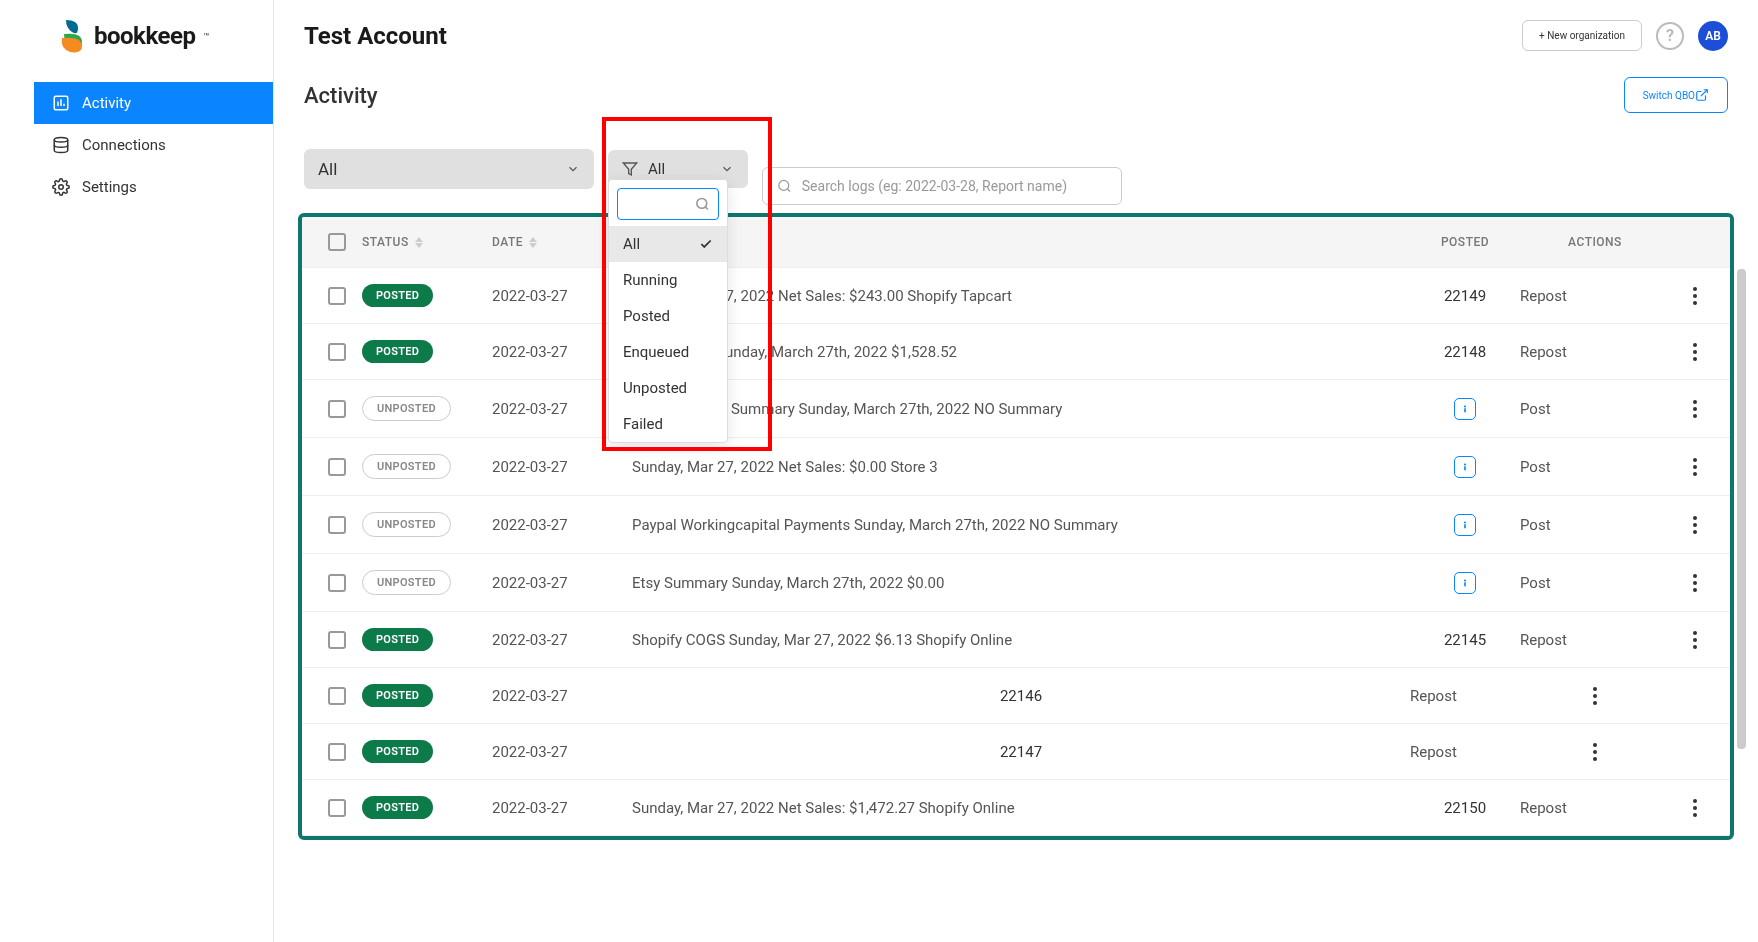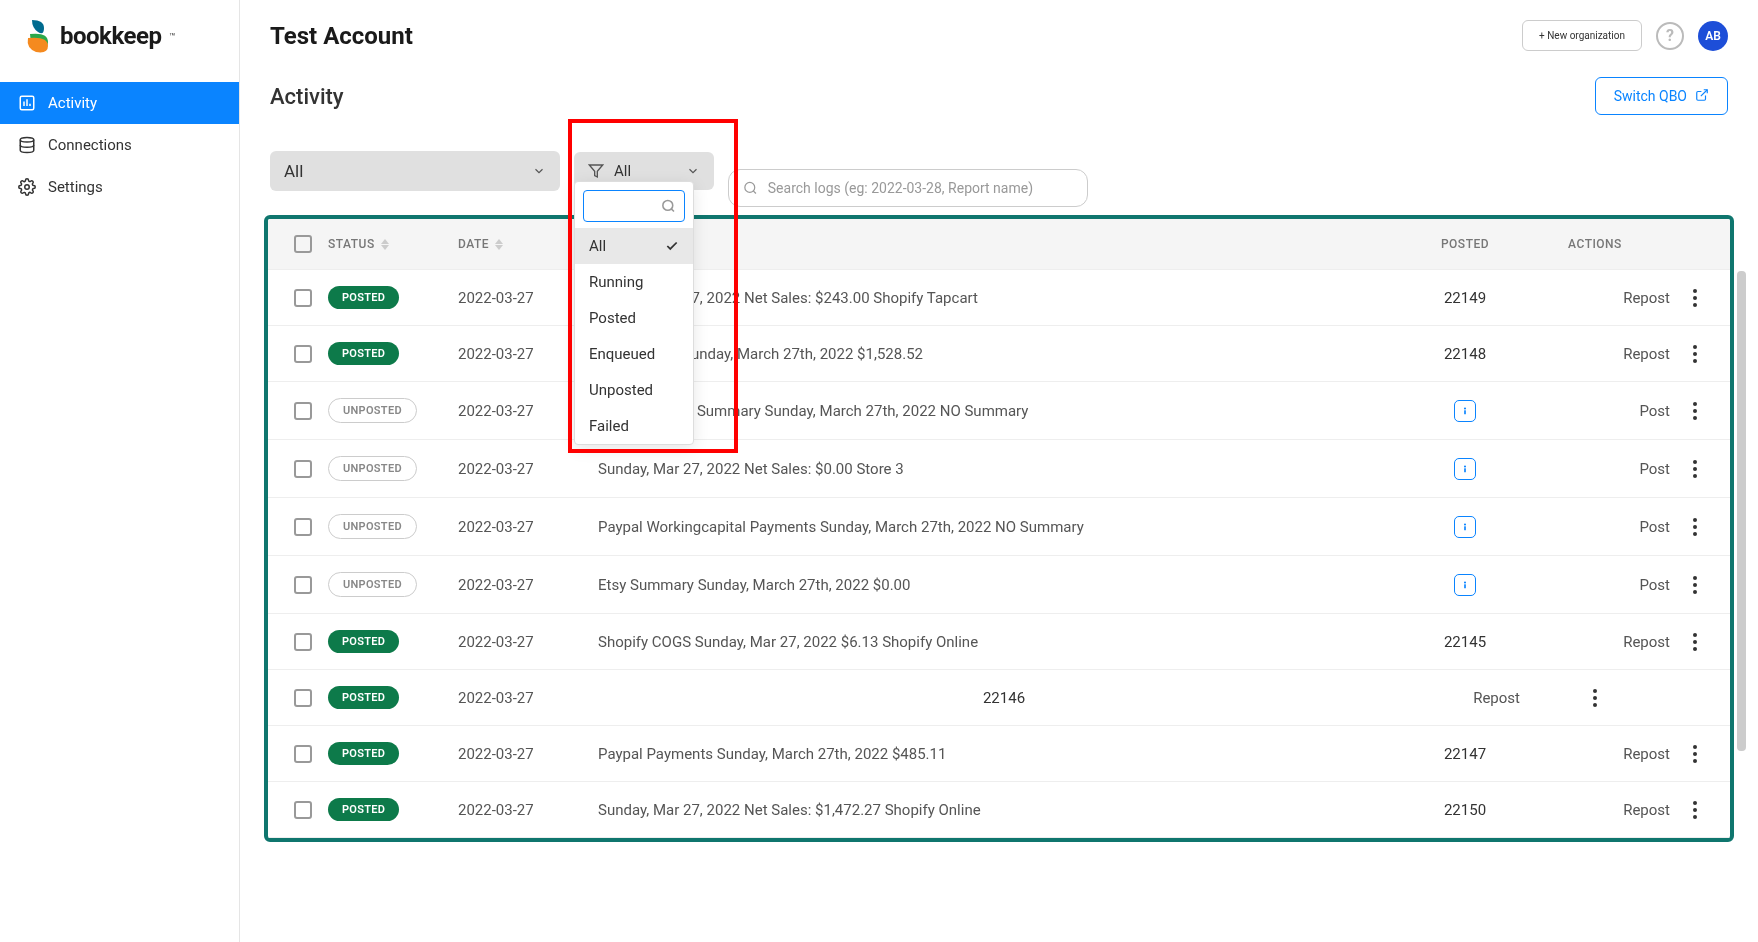--- a/index.html
+++ b/index.html
@@ -8,20 +8,21 @@
       box-sizing: border-box;
       font-family: -apple-system, BlinkMacSystemFont, 'Segoe UI', Roboto, Arial, sans-serif;
     }
     body {
       background: #fff;
       color: #333;
     }
     .app {
       display: flex;
       min-height: 100vh;
+      padding-left: 34px;
     }
     .sidebar {
       width: 240px;
       border-right: 1px solid #e5e5e5;
       background: #fff;
     }
     .logo-area {
       padding: 18px 24px;
       display: flex;
       align-items: center;
@@ -128,23 +129,22 @@
       color: #333;
     }
     .switch-qbo {
       border: 1px solid #0a84ff;
       color: #0a84ff;
       background: #fff;
       padding: 10px 18px;
       border-radius: 6px;
       cursor: pointer;
       display: flex;
-      align-items: flex-start;
-      gap: 8px;
-      font-size: 14px;
+      align-items: center;
+      font-size: 10px;
     }
     .filter-row {
       display: flex;
       gap: 14px;
       padding: 8px 30px;
       align-items: center;
       position: relative;
     }
     .dropdown-btn {
       background: #e0e0e0;
@@ -166,21 +166,21 @@
       font-size: 15px;
       gap: 8px;
     }
     .status-filter .filter-label-wrap {
       display: flex;
       align-items: center;
       gap: 10px;
     }
     .search-box {
       border: 1px solid #ccc;
-      border-radius: 12px;
+      border-radius: 6px;
       padding: 10px 14px;
       display: flex;
       align-items: center;
       gap: 10px;
       width: 360px;
       margin-top: 34px;
     }
     .search-box input {
       border: none;
       outline: none;
@@ -319,21 +319,21 @@
       display: inline-flex;
       width: 22px;
       height: 22px;
       border: 1.5px solid #0a84ff;
       border-radius: 5px;
       align-items: center;
       justify-content: center;
       color: #0a84ff;
     }
     .action-cell {
-      text-align: right;
+      text-align: left;
       color: #555;
       font-size: 15px;
       cursor: pointer;
     }
     .menu-dots {
       cursor: pointer;
       display: flex;
       flex-direction: column;
       gap: 3px;
       align-items: center;
@@ -663,21 +663,20 @@
                 <span class="dot"></span>
                 <span class="dot"></span>
               </div>
             </div>
             <div class="table-row">
               <div>
                 <div class="checkbox"></div>
               </div>
               <div><span class="status-badge status-posted">POSTED</span></div>
               <div class="date-cell">2022-03-27</div>
-              <div class="summary-cell">Paypal Payments Sunday, March 27th, 2022 $485.11</div>
               <div class="posted-cell"><span>22147</span></div>
               <div class="action-cell">Repost</div>
               <div class="menu-dots">
                 <span class="dot"></span>
                 <span class="dot"></span>
                 <span class="dot"></span>
               </div>
             </div>
             <div class="table-row">
               <div>

